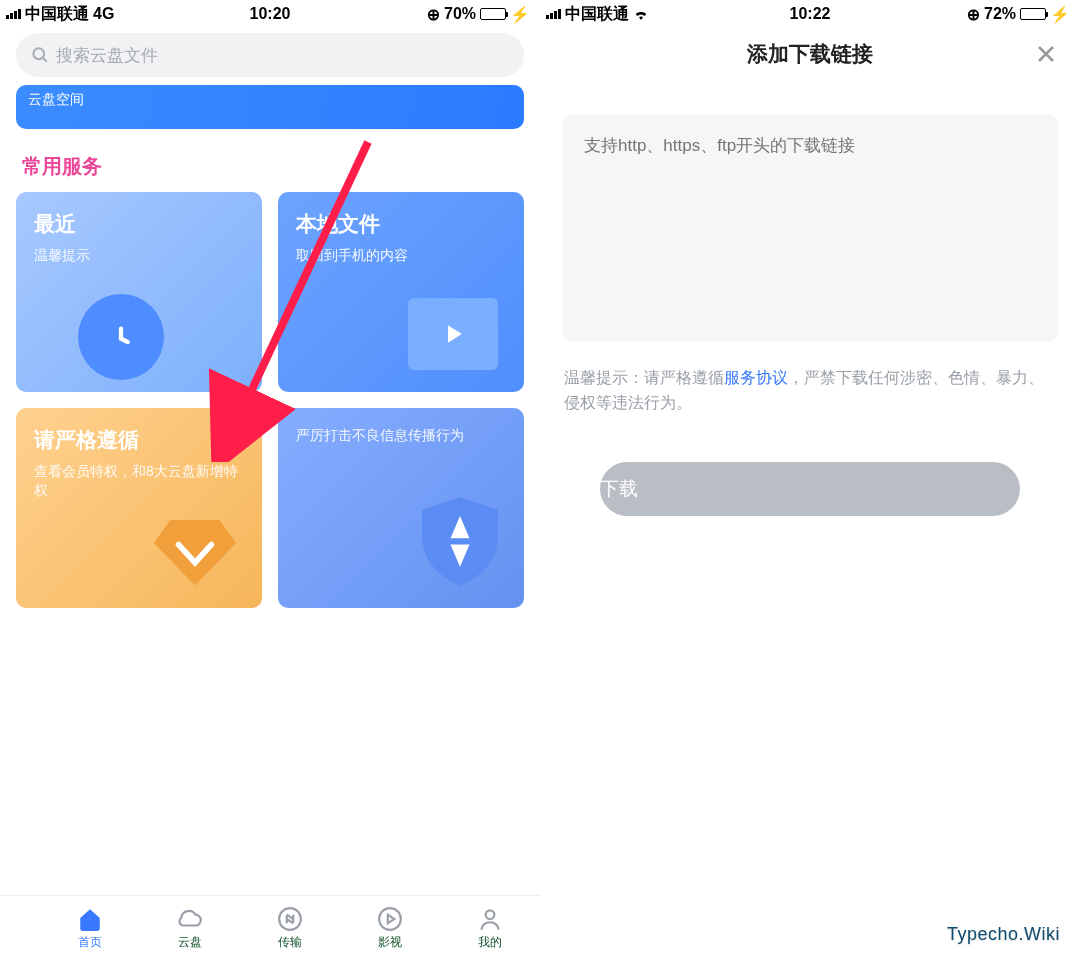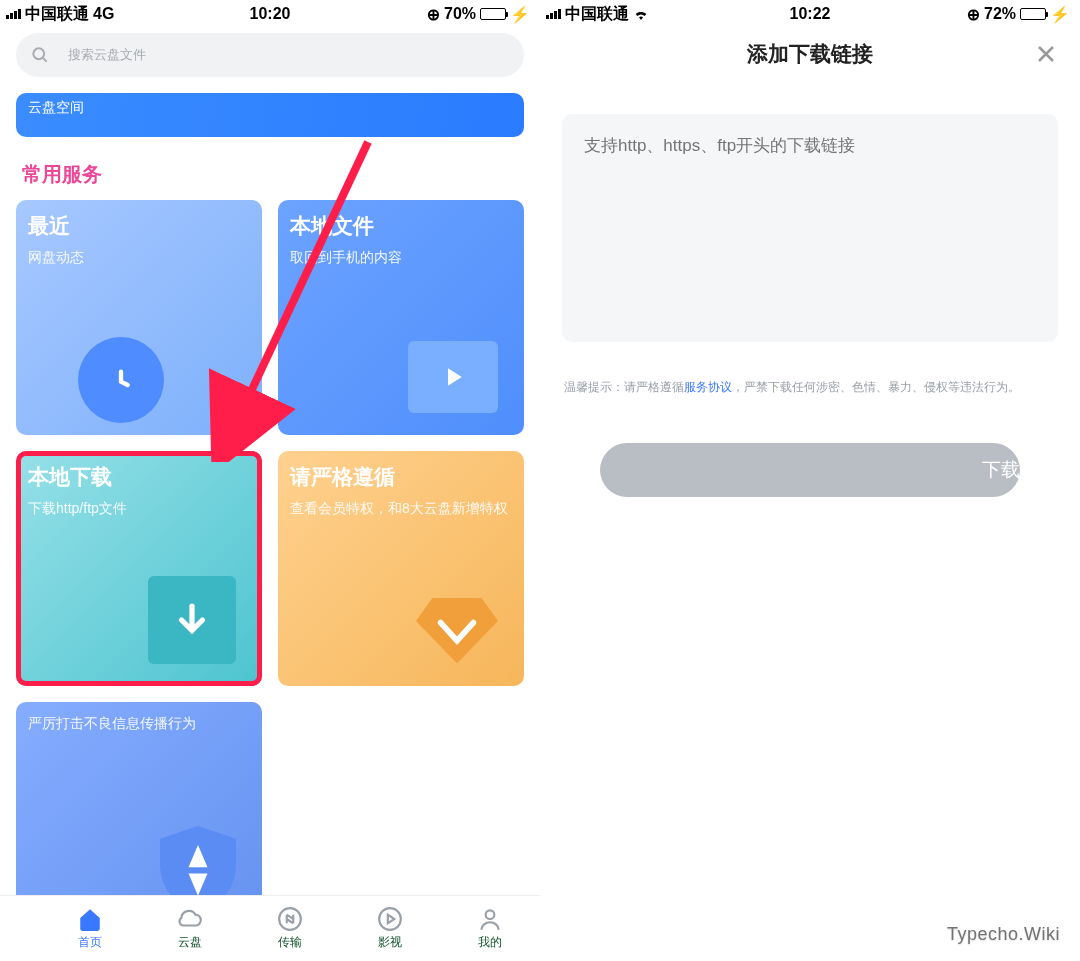--- a/index.html
+++ b/index.html
@@ -10,25 +10,25 @@
     .sb-time { position:absolute; left:50%; transform:translateX(-50%); font-weight:700; }
     .bars { display:inline-flex; align-items:flex-end; gap:1px; }
     .bars i { width:3px; background:#000; display:block; }
     .bars i:nth-child(1){height:4px} .bars i:nth-child(2){height:6px} .bars i:nth-child(3){height:8px} .bars i:nth-child(4){height:10px}
     .battery { width:26px; height:12px; border:1px solid #000; border-radius:2px; position:relative; }
     .battery::after { content:""; position:absolute; right:-3px; top:3px; width:2px; height:5px; background:#000; border-radius:0 1px 1px 0; }
     .battery .fill { background:#ffc400; height:100%; border-radius:1px; }
     .wifi-i { width:16px; height:12px; }
 
     
-    .searchbar { margin:5px 16px 16px; height:44px; background:#f1f2f4; border-radius:22px; display:flex; align-items:center; padding:0 14px; color:#a8abb2; font-size:13px; gap:18px; }
+    .searchbar { margin:5px 16px 8px; height:44px; background:#f1f2f4; border-radius:22px; display:flex; align-items:center; padding:0 14px; color:#a8abb2; font-size:17px; gap:6px; }
     .banner { margin:8px 16px 12px; height:44px; background:linear-gradient(100deg,#3a8cff,#2b7bff); border-radius:10px; color:#fff; font-size:14px; padding:6px 12px; }
     .section-title { margin:24px 22px 12px; font-size:20px; font-weight:700; color:#ec4899; }
     .cards { padding:0 16px; display:grid; grid-template-columns:1fr 1fr; gap:16px; }
-    .card { position:relative; height:235px; border-radius:10px; color:#fff; padding:12px; overflow:hidden; }
+    .card { position:relative; height:200px; border-radius:10px; color:#fff; padding:18px; overflow:hidden; }
     .card h3 { font-size:21px; font-weight:600; margin-bottom:8px; }
     .card p { font-size:14px; opacity:.92; line-height:1.35; }
     .c-recent { background:linear-gradient(135deg,#a7c8ff,#7db0fb); }
     .c-local  { background:linear-gradient(135deg,#6ca3ff,#4f8efc); }
     .c-dl     { background:linear-gradient(135deg,#96e0e8,#4dc4cf); box-shadow:inset 0 0 0 5px #ff1e49; }
     .c-vip    { background:linear-gradient(135deg,#ffd18f,#f6b65a); }
     .c-notice { background:linear-gradient(135deg,#85adff,#6592f0); }
     .icn { position:absolute; right:26px; bottom:22px; }
     .c-recent .icn { right:40%; bottom:12px; }
     .circle { width:86px; height:86px; border-radius:50%; background:#4e8cff; display:flex; align-items:center; justify-content:center; }
@@ -41,25 +41,25 @@
 
     .tabbar { position:absolute; bottom:0; left:0; right:0; height:66px; display:flex; border-top:1px solid #eee; background:#fff; }
     .tab { flex:1; display:flex; flex-direction:column; align-items:center; justify-content:center; gap:2px; font-size:12px; color:#14532d; }
     .tab.active { color:#3879ff;margin-left:40px; }
 
     
     .hdr { height:52px; display:flex; align-items:center; justify-content:center; position:relative; font-size:21px; font-weight:600; color:#222; }
     .close { position:absolute; right:22px; top:14px; color:#888; }
     .ta-wrap { margin:34px 22px 0; }
     .ta { width:100%; height:228px; background:#f5f6f8; border-radius:10px; border:none; resize:none; padding:20px 22px; font-size:17px; color:#0c4a6e; }
-    .hint { margin:32px 24px 0; font-size:12px; color:#9aa0a8; line-height:1.55; }
+    .hint { margin:20px 24px 0; font-size:16px; color:#9aa0a8; line-height:1.55; }
     .hint a { color:#3879ff; text-decoration:none; }
-    .dl-btn { margin:46px 60px 0; height:54px; border-radius:27px; background:#b9bdc4; color:#fff; display:flex; align-items:center; justify-content:flex-end; font-size:19px; }
-
-    .watermark { position:absolute; right:20px; bottom:16px; color:#737373; font-size:18px; letter-spacing:.5px; text-shadow:0 1px 2px rgba(0,0,0,.15); }
+    .dl-btn { margin:46px 60px 0; height:54px; border-radius:27px; background:#b9bdc4; color:#fff; display:flex; align-items:center; justify-content:flex-start; font-size:19px; }
+
+    .watermark { position:absolute; right:20px; bottom:16px; color:#0c4a6e; font-size:18px; letter-spacing:.5px; text-shadow:0 1px 2px rgba(0,0,0,.15); }
   </style>
 </head>
 <body>
 
 <div class="phone">
   <div class="statusbar">
     <div class="sb-left">
       <span class="bars">
           <i></i>
           <i></i>
@@ -88,45 +88,36 @@
 
   <div class="banner">
     <span>云盘空间</span>
   </div>
 
   <div class="section-title">常用服务</div>
 
   <div class="cards">
     <div class="card c-recent">
       <h3>最近</h3>
-      <p>网盘动态</p>
+      <p>温馨提示</p>
       <div class="icn circle">
         <svg width="40" height="40" viewBox="0 0 24 24" fill="none" stroke="#fff" stroke-width="2.6" stroke-linecap="round">
             <path d="M12 7v6l4 2"></path>
           </svg>
       </div>
     </div>
     <div class="card c-local">
       <h3>本地文件</h3>
       <p>取回到手机的内容</p>
       <div class="icn folder">
         <svg width="30" height="30" viewBox="0 0 24 24" fill="#fff">
             <path d="M8 5v14l11-7z"></path>
           </svg>
       </div>
     </div>
-    <div class="card c-dl">
-      <h3>本地下载</h3>
-      <p>下载http/ftp文件</p>
-      <div class="icn dlbox">
-        <svg width="42" height="42" viewBox="0 0 24 24" fill="none" stroke="#fff" stroke-width="3" stroke-linecap="round">
-            <path d="M12 4v12M6 12l6 6 6-6"></path>
-          </svg>
-      </div>
-    </div>
     <div class="card c-vip">
       <h3>请严格遵循</h3>
       <p>查看会员特权，和8大云盘新增特权</p>
       <svg class="icn diamond" viewBox="0 0 100 80" fill="#f19f3a">
           <path d="M20 0h60l20 28-50 52L0 28z"></path>
           <path d="M30 30l20 22 20-22" stroke="#fff" stroke-width="7" fill="none" stroke-linecap="round"></path>
         </svg>
     </div>
     <div class="card c-notice">
       <p>严厉打击不良信息传播行为</p>

